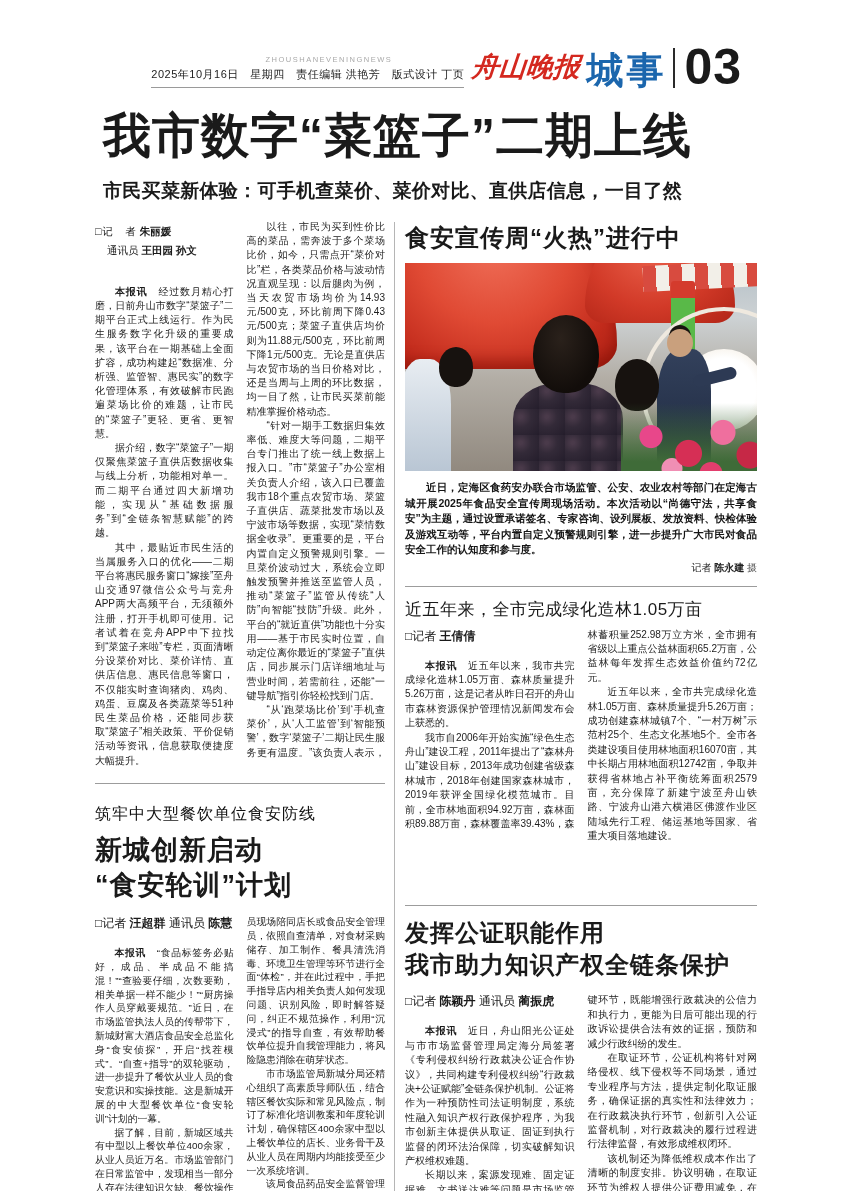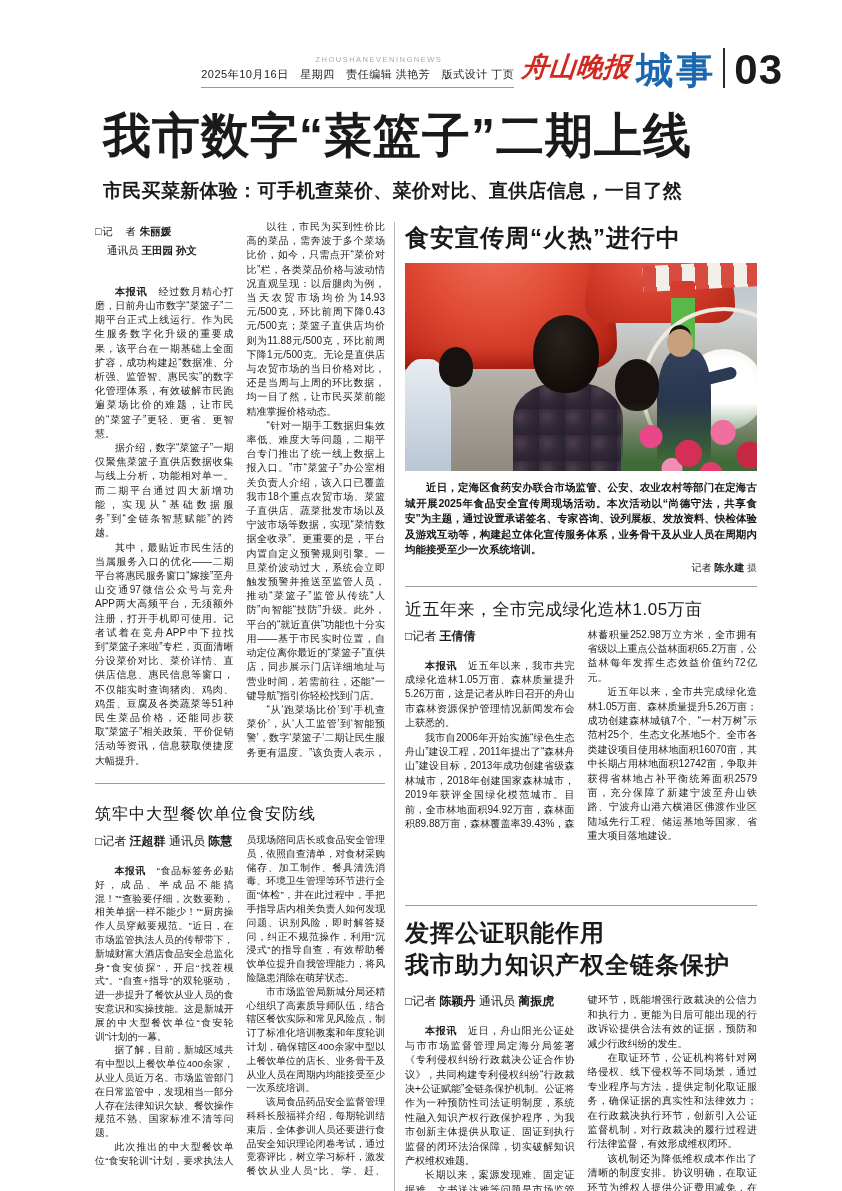--- a/index.html
+++ b/index.html
@@ -1,27 +1,27 @@
 <!DOCTYPE html>
 <html><head>
 <meta charset="utf-8">
 <style>
   html,body { margin:0; padding:0; background:#ffffff; }
   body { width:842px; height:1191px; font-family:"Liberation Sans", sans-serif; color:#1a1a1a; }
-  .page { box-sizing:border-box; width:842px; height:1191px; padding:34px 59px 26px 95px; background:#fff; overflow:hidden; position:relative; }
+  .page { box-sizing:border-box; width:842px; height:1191px; padding:34px 100px 26px 95px; background:#fff; overflow:hidden; position:relative; }
 
   
   .header { display:flex; justify-content:flex-end; align-items:flex-end; height:54px; }
   .head-box { display:flex; flex-direction:column; border-bottom:1px solid #9a9a9a; padding-bottom:5px; }
   .mast-en { font-size:7.5px; letter-spacing:1.5px; color:#a9a9a9; align-self:flex-end; margin-right:72px; margin-bottom:3px; }
   .date-row { font-size:11px; color:#222; white-space:nowrap; letter-spacing:0.5px; }
   .logo-cn { font-family:"DejaVu Serif", serif; font-style:italic; font-weight:bold; color:#d4281f; font-size:27px; line-height:1; margin:0 2px 8px 8px; transform:skewX(-5deg); white-space:nowrap; }
   .section-cn { color:#1b66ad; font-size:37px; font-weight:900; letter-spacing:3px; line-height:0.95; margin-left:4px; white-space:nowrap; }
   .pn-bar { width:2px; height:40px; background:#2a2a2a; margin:0 9px 0 7px; }
-  .page-no { font-size:42px; font-weight:bold; line-height:0.85; letter-spacing:1px; }
+  .page-no { font-size:50px; font-weight:bold; line-height:0.85; letter-spacing:1px; }
 
   
   .lead-hl { font-size:48px; font-weight:900; letter-spacing:1px; margin:16px 0 10px 8px; white-space:nowrap; }
   .lead-sub { font-size:19px; font-weight:bold; letter-spacing:0.3px; margin:0 0 16px 8px; white-space:nowrap; }
 
   
   .main-row { display:flex; align-items:stretch; }
   .left-zone { width:290px; flex:none; }
   .v-div { width:1px; background:#b5b5b5; margin:2px 10px 0 9px; flex:none; }
   .right-zone { width:352px; flex:none; }
@@ -127,20 +127,24 @@
               <p class="para">“针对一期手工数据归集效率低、难度大等问题，二期平台专门推出了统一线上数据上报入口。”市“菜篮子”办公室相关负责人介绍，该入口已覆盖我市18个重点农贸市场、菜篮子直供店、蔬菜批发市场以及宁波市场等数据，实现“菜情数据全收录”。更重要的是，平台内置自定义预警规则引擎。一旦菜价波动过大，系统会立即触发预警并推送至监管人员，推动“菜篮子”监管从传统“人防”向智能“技防”升级。此外，平台的“就近直供”功能也十分实用——基于市民实时位置，自动定位离你最近的“菜篮子”直供店，同步展示门店详细地址与营业时间，若需前往，还能“一键导航”指引你轻松找到门店。</p>
               <p class="para">“从‘跑菜场比价’到‘手机查菜价’，从‘人工监管’到‘智能预警’，数字‘菜篮子’二期让民生服务更有温度。”该负责人表示，未来平台将持续根据市民需求优化功能，进一步推动舟山“菜篮子”工程向智能化、精细化方向发展，让市民的“菜篮子”更轻、更省、更安心。</p>
             </div>
         </div>
       </div>
 
       <hr class="rule">
 
       <div>
         <div class="kicker">筑牢中大型餐饮单位食安防线</div>
+        <div class="catering-hl">
+          <span>新城创新启动</span><br>
+          <span>“食安轮训”计划</span>
+        </div>
         <div class="cols2 catering-body">
           <div class="byline-inline">
             <span>□记者</span>
             <b>汪超群</b>
             <span>通讯员</span>
             <b>陈慧</b>
           </div>
           <div>
               <p class="para"><b>本报讯</b>　“食品标签务必贴好，成品、半成品不能搞混！”“查验要仔细，次数要勤，相关单据一样不能少！”“厨房操作人员穿戴要规范。”近日，在市场监管执法人员的传帮带下，新城财富大酒店食品安全总监化身“食安侦探”，开启“找茬模式”。“自查+指导”的双轮驱动，进一步提升了餐饮从业人员的食安意识和实操技能。这是新城开展的中大型餐饮单位“食安轮训”计划的一幕。</p>
               <p class="para">据了解，目前，新城区域共有中型以上餐饮单位400余家，从业人员近万名。市场监管部门在日常监管中，发现相当一部分人存在法律知识欠缺、餐饮操作规范不熟、国家标准不清等问题。</p>
@@ -169,21 +173,21 @@
           <div class="ph-person-left"></div>
           <div class="ph-head h3"></div>
           <div class="ph-body1"></div>
           <div class="ph-head h1"></div>
           <div class="ph-officer"></div>
           <div class="ph-officer-head"></div>
           <div class="ph-arm"></div>
           <div class="ph-head h2"></div>
           <div class="ph-flowers"></div>
         </div>
-        <div class="caption">近日，定海区食药安办联合市场监管、公安、农业农村等部门在定海古城开展2025年食品安全宣传周现场活动。本次活动以“尚德守法，共享食安”为主题，通过设置承诺签名、专家咨询、设列展板、发放资料、快检体验及游戏互动等，构建起立体化宣传服务体系，业务骨干及从业人员在周期内均能接受至少一次系统培训。</div>
+        <div class="caption">近日，定海区食药安办联合市场监管、公安、农业农村等部门在定海古城开展2025年食品安全宣传周现场活动。本次活动以“尚德守法，共享食安”为主题，通过设置承诺签名、专家咨询、设列展板、发放资料、快检体验及游戏互动等，平台内置自定义预警规则引擎，进一步提升广大市民对食品安全工作的认知度和参与度。</div>
         <div class="credit">
           <span>记者</span>
           <b>陈永建</b>
           <span class="shoot">摄</span>
         </div>
       </div>
 
       <hr class="rule">
 
       <div>

